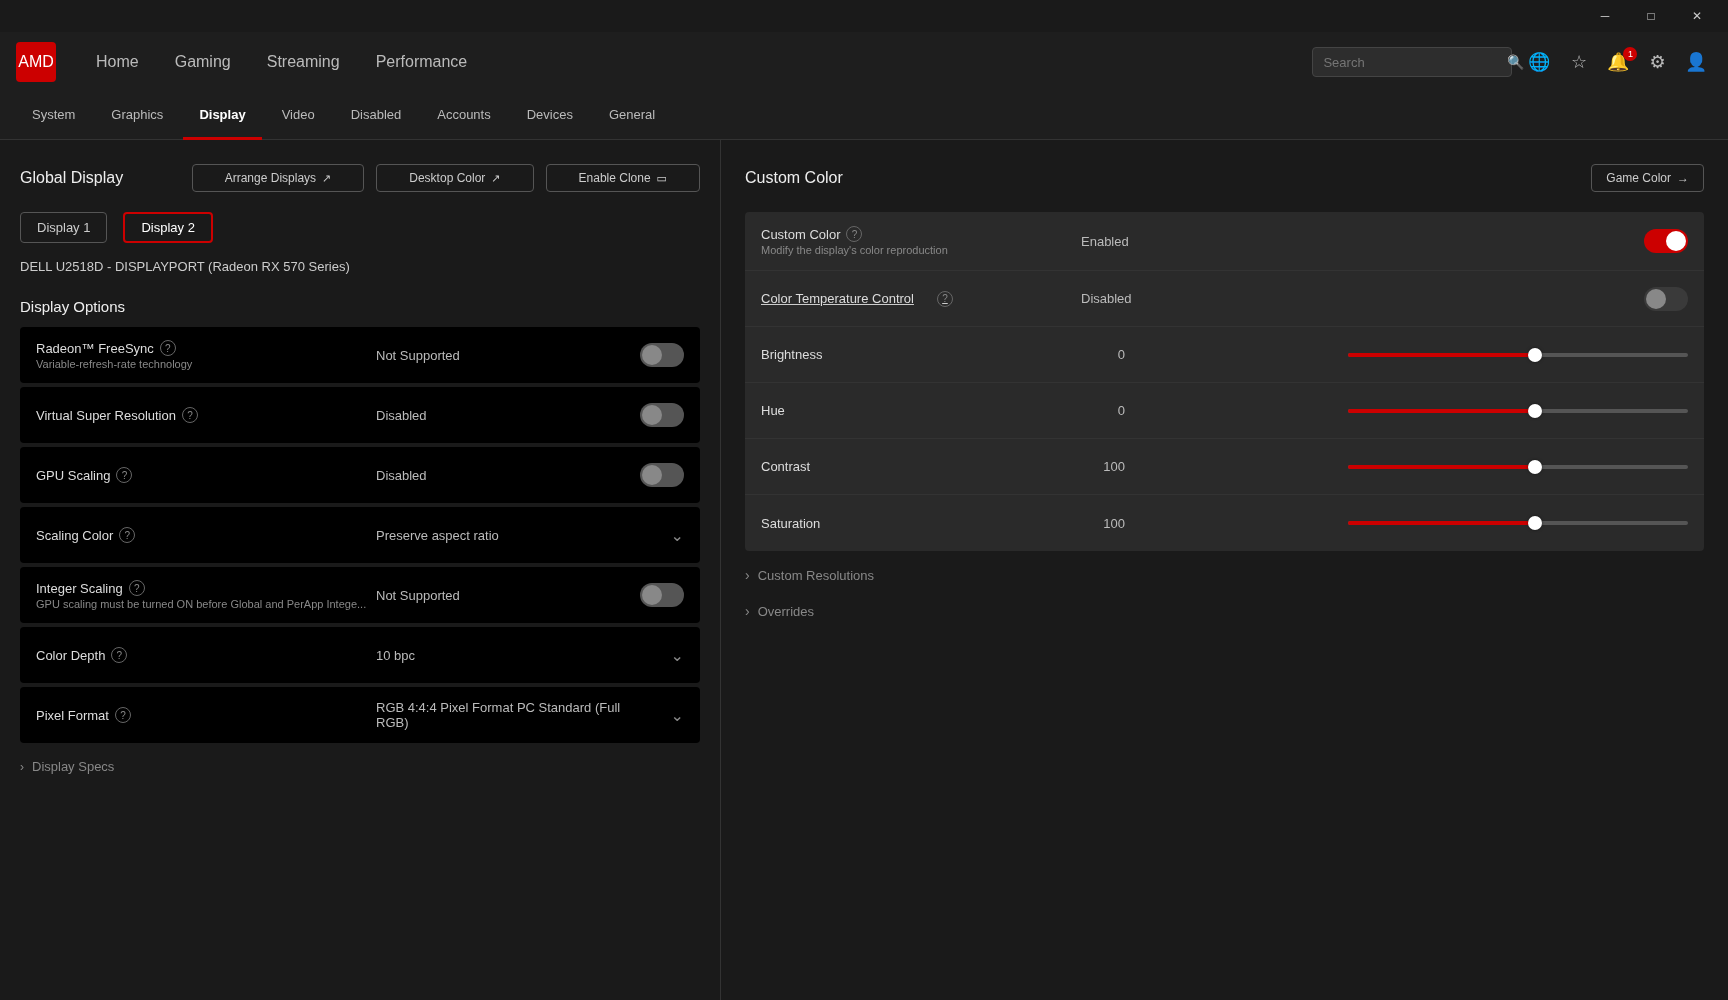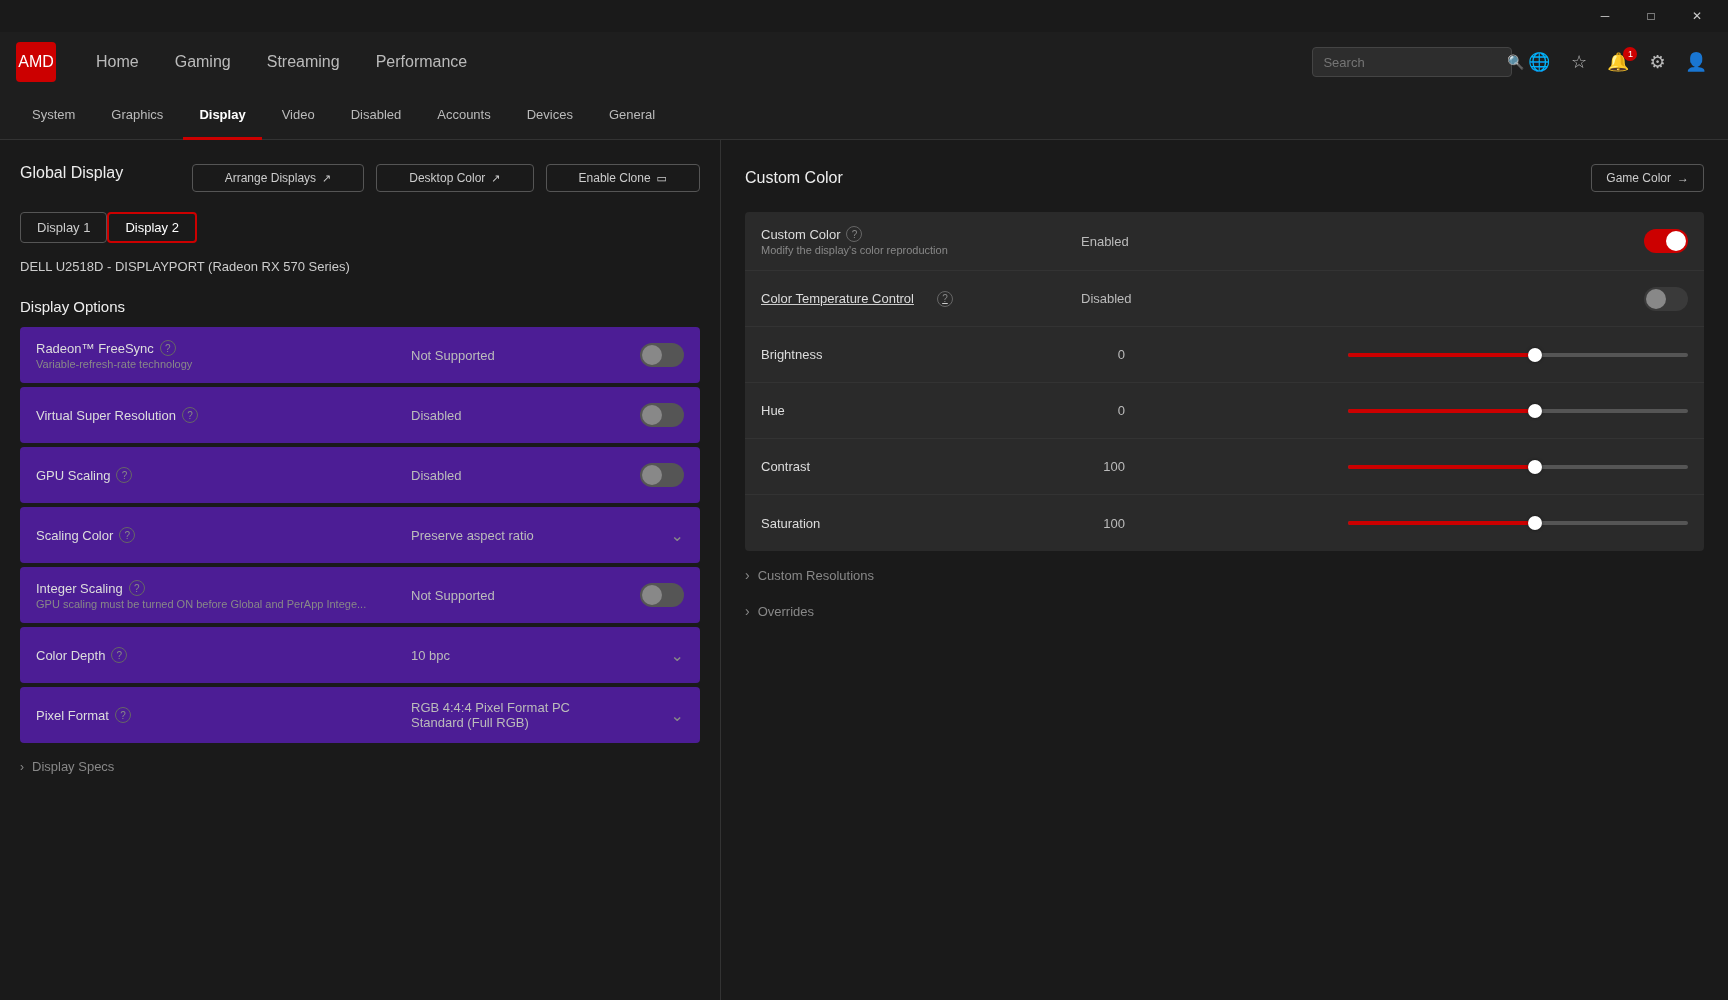--- a/index.html
+++ b/index.html
@@ -157,21 +157,21 @@
       flex: 0 0 720px;
       padding: 24px 20px;
       overflow-y: auto;
     }
     .left-panel::-webkit-scrollbar { width: 6px; }
     .left-panel::-webkit-scrollbar-track { background: #1a1a1a; }
     .left-panel::-webkit-scrollbar-thumb { background: #444; border-radius: 3px; }
 
     .section-header {
       display: flex;
-      align-items: flex-start;
+      align-items: center;
       justify-content: space-between;
       margin-bottom: 20px;
       gap: 25px;
     }
     .section-title {
       font-size: 16px;
       color: #eee;
     }
     .header-buttons {
       display: flex;
@@ -185,21 +185,21 @@
       border-radius: 4px;
       cursor: pointer;
       font-size: 12px;
       display: flex;
       align-items: center;
       gap: 6px;
     }
 
     .display-tabs {
       display: flex;
-      gap: 0;
+      gap: 16px;
       margin-bottom: 16px;
     }
     .display-tab {
       padding: 6px 16px;
       border: 1px solid #555;
       border-radius: 4px;
       cursor: pointer;
       background: transparent;
       color: #ccc;
       font-size: 13px;
@@ -216,28 +216,27 @@
       margin-bottom: 24px;
     }
 
     .options-title {
       font-size: 15px;
       color: #eee;
       margin-bottom: 12px;
     }
 
     .option-row {
-      background: #4c1d95;
+      background: #000000;
       border-radius: 4px;
       margin-bottom: 4px;
       display: flex;
       align-items: center;
       padding: 12px 16px;
       min-height: 56px;
-      gap: 35px;
     }
     .option-row.tall {
       align-items: center;
     }
     .option-label-col {
       flex: 0 0 340px;
     }
     .option-label {
       font-size: 13px;
       color: #ddd;

